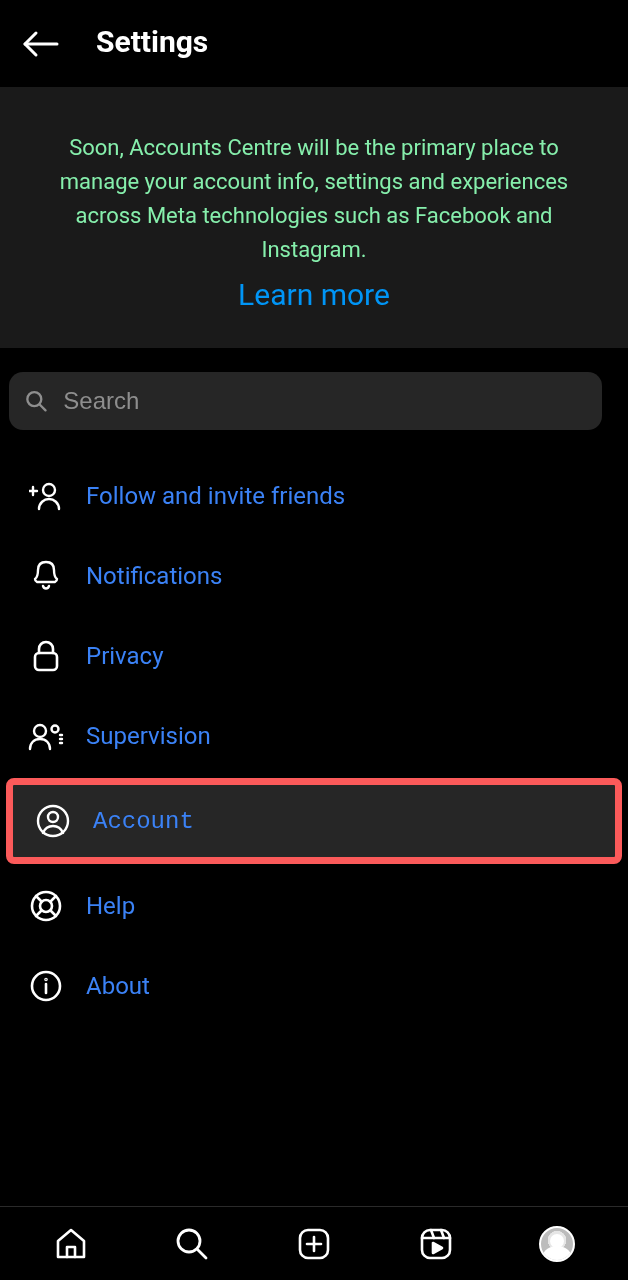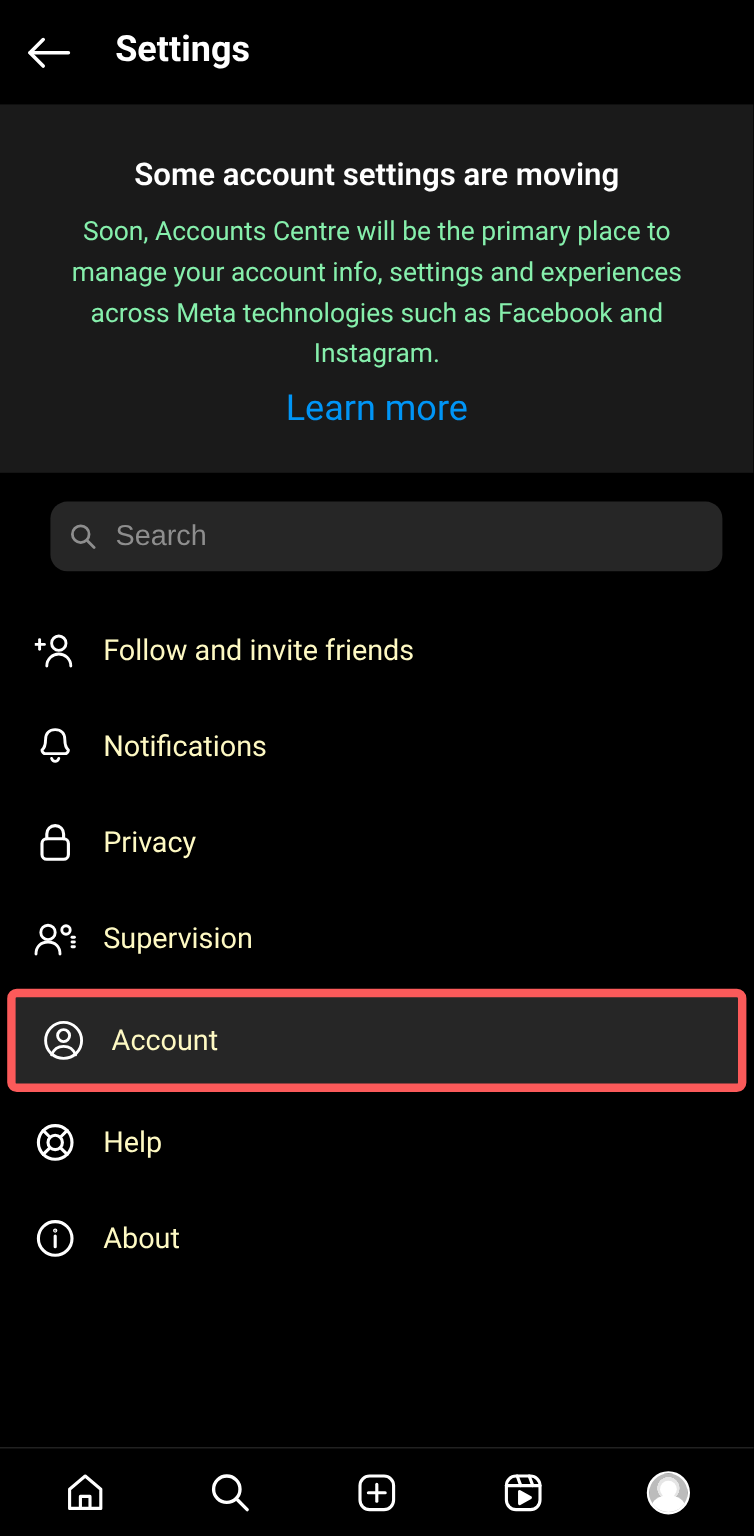--- a/index.html
+++ b/index.html
@@ -48,21 +48,21 @@
     margin: 0 auto;
   }
   .banner-link {
     display: inline-block;
     margin-top: 10px;
     font-size: 30px;
     color: #0095f6;
     cursor: pointer;
   }
   .search-wrap {
-    padding: 24px 26px 10px 42px;
+    padding: 24px 26px 10px 9px;
   }
   .search {
     background: #262626;
     border-radius: 14px;
     height: 58px;
     display: flex;
     align-items: center;
     padding: 0 16px;
     gap: 16px;
   }
@@ -88,30 +88,31 @@
   .item-icon {
     width: 36px;
     height: 36px;
     display: flex;
     align-items: center;
     justify-content: center;
     flex-shrink: 0;
   }
   .item-label {
     font-size: 24px;
-    color: #fef9c3;
+    color: #3b82f6;
   }
   .highlight-wrap {
     border: 7px solid #fb5a5a;
     border-radius: 8px;
     margin: 2px 6px;
     background: #262626;
   }
   .highlight-wrap .item {
     padding: 18px 22px;
+    font-family: Liberation Mono, monospace;
   }
   .bottom-nav {
     position: absolute;
     bottom: 0;
     left: 0;
     width: 628px;
     height: 74px;
     border-top: 1px solid #2a2a2a;
     background: #000;
     display: flex;
@@ -161,21 +162,20 @@
   <div class="back-arrow">
     <svg width="38" height="28" viewBox="0 0 38 28" fill="none" stroke="#fff" stroke-width="3" stroke-linecap="round" stroke-linejoin="round">
       <line x1="36" y1="14" x2="4" y2="14"></line>
       <polyline points="15,3 4,14 15,25"></polyline>
     </svg>
   </div>
   <div class="title">Settings</div>
 </div>
 
 <div class="banner">
-  <div class="banner-title">Some account settings are moving</div>
   <div class="banner-body">Soon, Accounts Centre will be the primary place to manage your account info, settings and experiences across Meta technologies such as Facebook and Instagram.</div>
   <div class="banner-link">Learn more</div>
 </div>
 
 <div class="search-wrap">
   <div class="search">
     <svg width="24" height="24" viewBox="0 0 24 24" fill="none" stroke="#8e8e8e" stroke-width="2.5" stroke-linecap="round">
       <circle cx="10" cy="10" r="7.5"></circle>
       <line x1="16" y1="16" x2="22" y2="22"></line>
     </svg>

